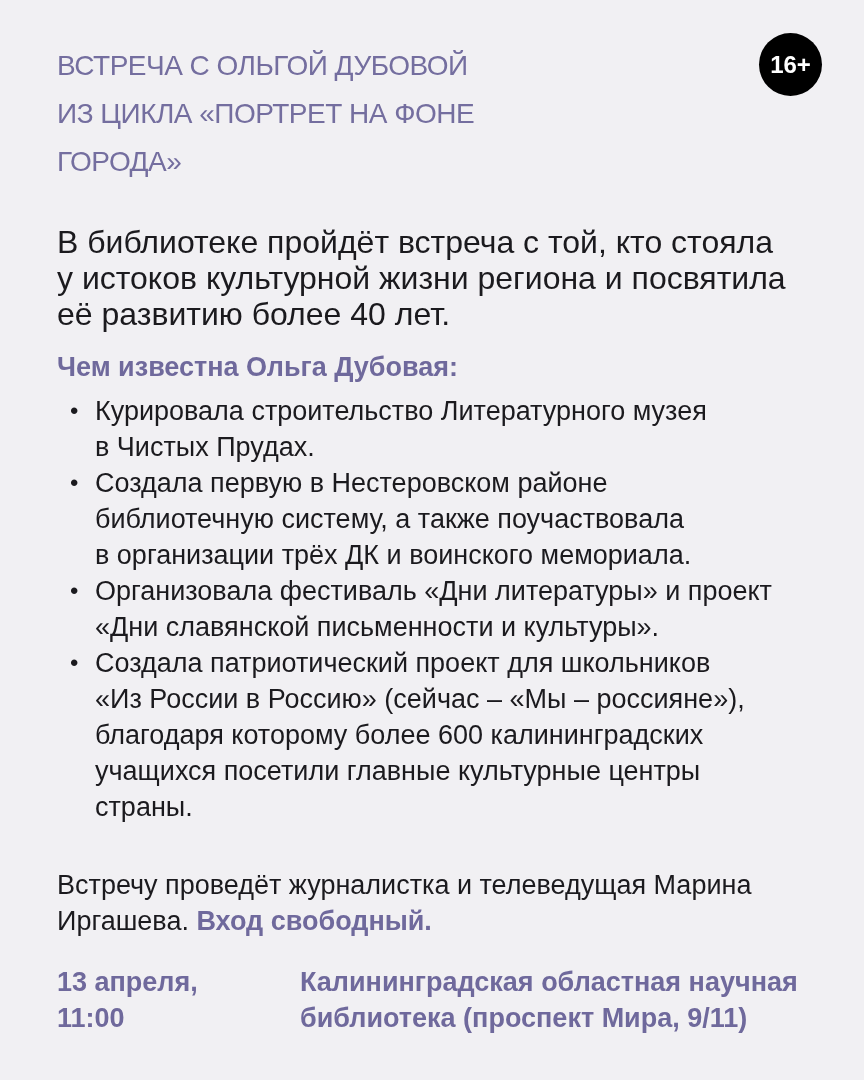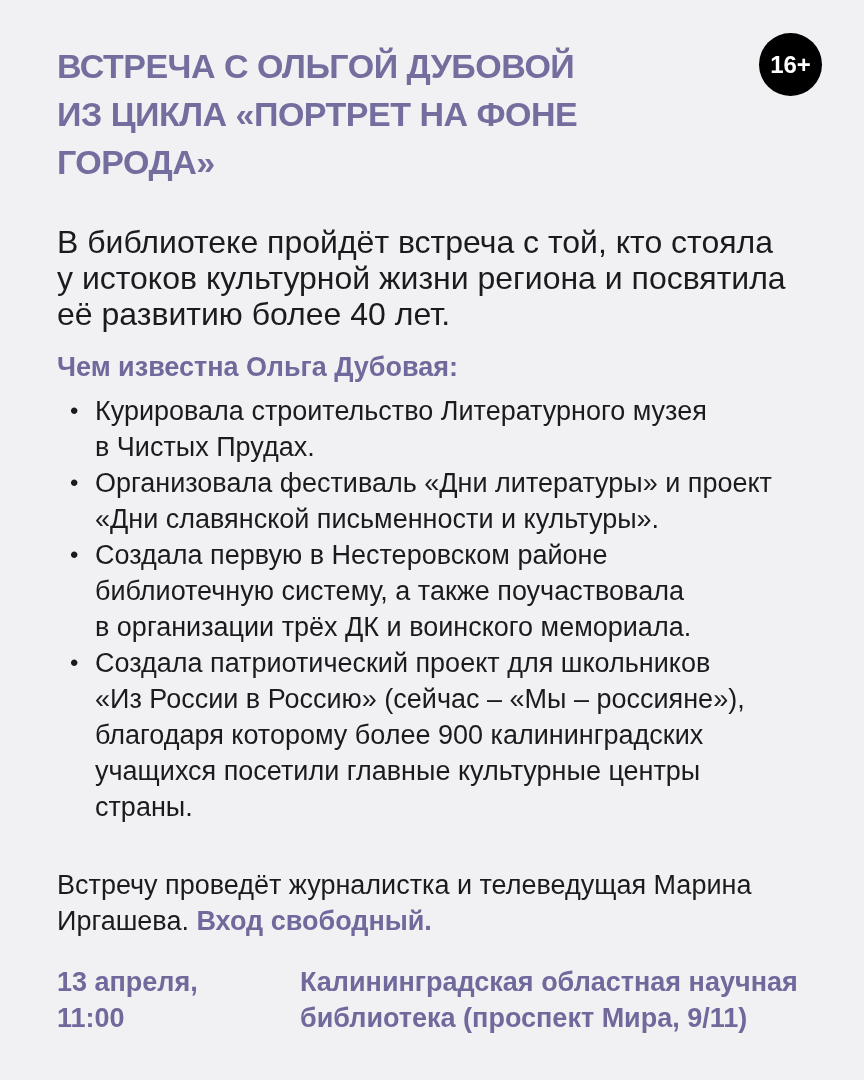--- a/index.html
+++ b/index.html
@@ -16,23 +16,23 @@
     box-sizing: border-box;
     width: 864px;
     height: 1080px;
     padding: 42px 40px 44px 57px;
     display: flex;
     flex-direction: column;
   }
   .title {
     width: 700px;
     margin: 0;
-    font-size: 34px;
+    font-size: 28px;
     line-height: 48px;
-    font-weight: 700;
+    font-weight: 400;
     letter-spacing: -0.5px;
     color: #746e9f;
     white-space: pre-line;
   }
   .badge {
     position: absolute;
     top: 33px;
     right: 42px;
     width: 63px;
     height: 63px;
@@ -124,28 +124,28 @@
 
   <p class="intro">В библиотеке пройдёт встреча с той, кто стояла
 у истоков культурной жизни региона и посвятила
 её развитию более 40 лет.</p>
 
   <h2 class="list-heading">Чем известна Ольга Дубовая:</h2>
 
   <ul class="features">
     <li>Курировала строительство Литературного музея
 в Чистых Прудах.</li>
-    <li>Организовала фестиваль «Дни литературы» и проект
-«Дни славянской письменности и культуры».</li>
     <li>Создала первую в Нестеровском районе
 библиотечную систему, а также поучаствовала
 в организации трёх ДК и воинского мемориала.</li>
+    <li>Организовала фестиваль «Дни литературы» и проект
+«Дни славянской письменности и культуры».</li>
     <li>Создала патриотический проект для школьников
 «Из России в Россию» (сейчас – «Мы – россияне»),
-благодаря которому более 900 калининградских
+благодаря которому более 600 калининградских
 учащихся посетили главные культурные центры
 страны.</li>
   </ul>
 
   <p class="outro"><span>Встречу проведёт журналистка и телеведущая Марина
 Иргашева. </span><span class="highlight">Вход свободный.</span></p>
 
   <div class="footer">
     <div class="datetime">13 апреля,
 11:00</div>

